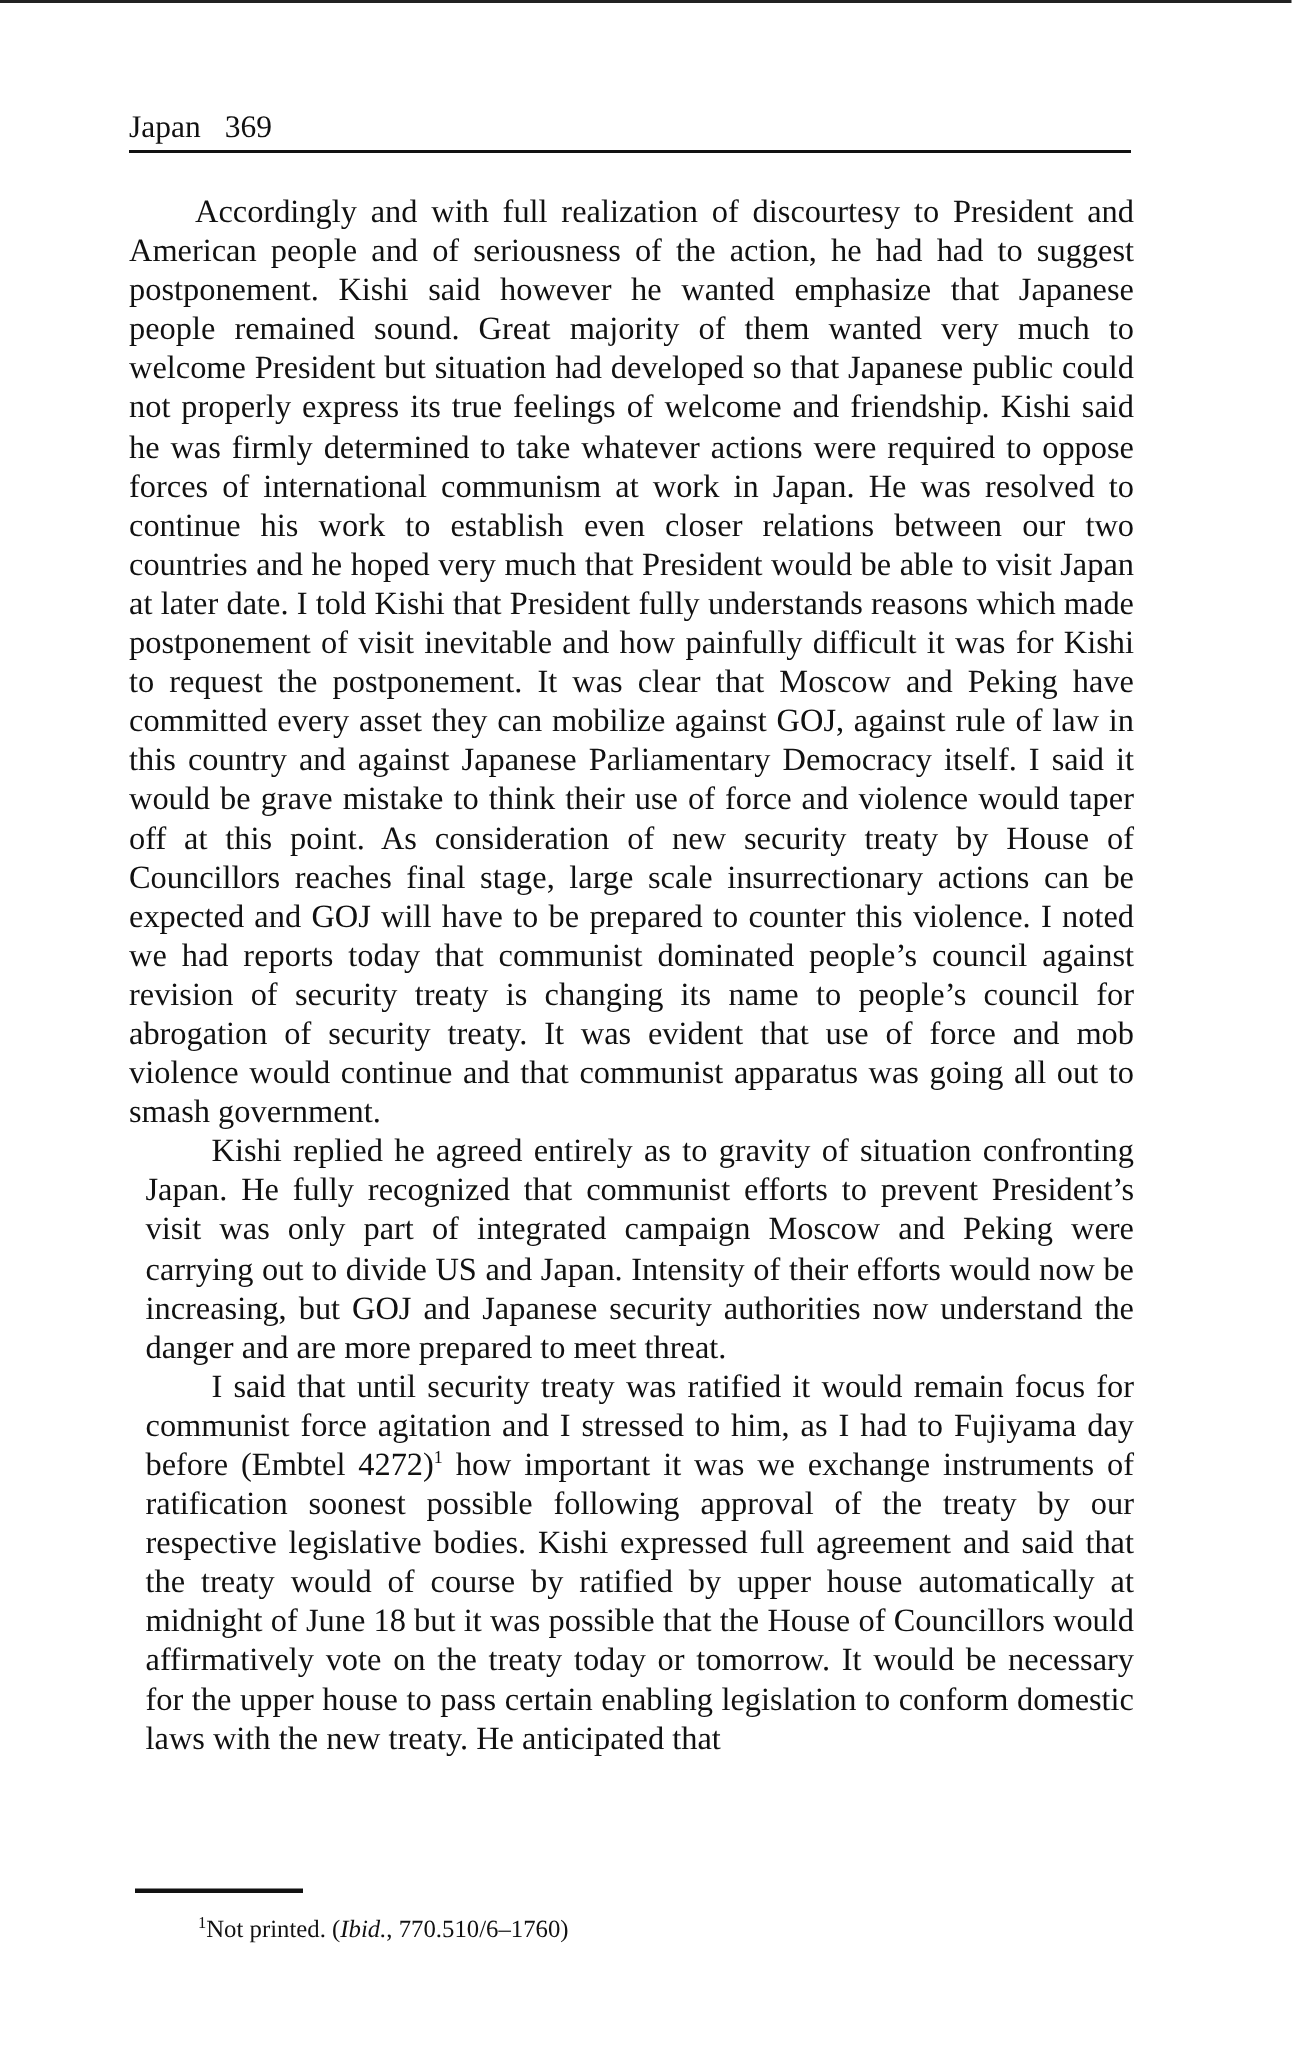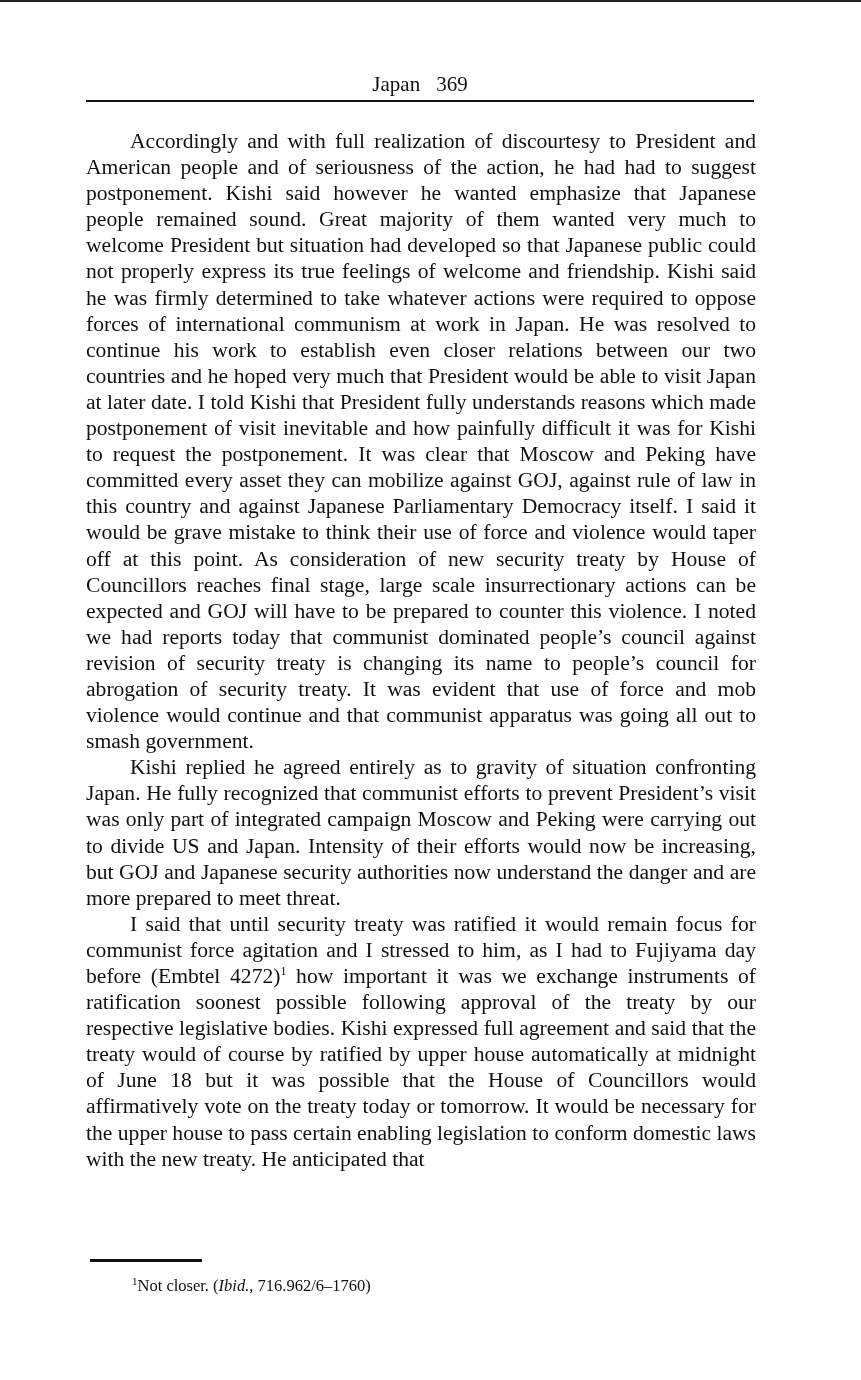--- a/index.html
+++ b/index.html
@@ -23,21 +23,21 @@
       height: 2px;
       background: #222222;
     }
     .running-head {
       position: absolute;
       left: 86px;
       top: 70px;
       width: 668px;
       height: 30px;
       border-bottom: 2px solid #111111;
-      text-align: center;
+      text-align: left;
       font-size: 21px;
       line-height: 28px;
     }
     .running-head .section {
       margin-right: 16px;
     }
     .body-text {
       position: absolute;
       left: 86px;
       top: 128px;
@@ -46,20 +46,21 @@
       line-height: 26.1px;
       text-align: justify;
       hyphens: manual;
     }
     .body-text p {
       margin: 0;
       text-indent: 44px;
     }
     .body-text p + p {
       margin-top: 0;
+      margin-left: 11px;
     }
     sup.fn {
       font-size: 12px;
       vertical-align: 8px;
       line-height: 0;
     }
     .footnote-rule {
       position: absolute;
       left: 90px;
       top: 1259px;
@@ -95,14 +96,14 @@
 
 <div class="body-text">
   <p>Accordingly and with full realization of discourtesy to President and American people and of seriousness of the action, he had had to suggest postponement. Kishi said however he wanted emphasize that Japanese people remained sound. Great majority of them wanted very much to welcome President but situation had developed so that Japa­nese public could not properly express its true feelings of welcome and friendship. Kishi said he was firmly determined to take whatever ac­tions were required to oppose forces of international communism at work in Japan. He was resolved to continue his work to establish even closer relations between our two countries and he hoped very much that President would be able to visit Japan at later date. I told Kishi that President fully understands reasons which made postponement of visit inevitable and how painfully difficult it was for Kishi to request the postponement. It was clear that Moscow and Peking have committed every asset they can mobilize against GOJ, against rule of law in this country and against Japanese Parliamentary Democracy itself. I said it would be grave mistake to think their use of force and violence would taper off at this point. As consideration of new security treaty by House of Councillors reaches final stage, large scale insurrectionary actions can be expected and GOJ will have to be prepared to counter this violence. I noted we had reports today that communist dominated people’s council against revision of security treaty is changing its name to people’s coun­cil for abrogation of security treaty. It was evident that use of force and mob violence would continue and that communist apparatus was going all out to smash government.</p>
   <p>Kishi replied he agreed entirely as to gravity of situation confront­ing Japan. He fully recognized that communist efforts to prevent Presi­dent’s visit was only part of integrated campaign Moscow and Peking were carrying out to divide US and Japan. Intensity of their efforts would now be increasing, but GOJ and Japanese security authorities now understand the danger and are more prepared to meet threat.</p>
   <p><span>I said that until security treaty was ratified it would remain focus for communist force agitation and I stressed to him, as I had to Fujiyama day before (Embtel 4272)</span><sup class="fn">1</sup><span> how important it was we exchange instru­ments of ratification soonest possible following approval of the treaty by our respective legislative bodies. Kishi expressed full agreement and said that the treaty would of course by ratified by upper house auto­matically at midnight of June 18 but it was possible that the House of Councillors would affirmatively vote on the treaty today or tomorrow. It would be necessary for the upper house to pass certain enabling legis­lation to conform domestic laws with the new treaty. He anticipated that</span></p>
 </div>
 
 <div class="footnote-rule"></div>
 
 <div class="footnote">
-  <sup>1</sup><span>Not closer. (</span><em>Ibid.</em><span>, 716.962/6–1760)</span>
+  <sup>1</sup><span>Not printed. (</span><em>Ibid.</em><span>, 770.510/6–1760)</span>
 </div>
 
 </body></html>

